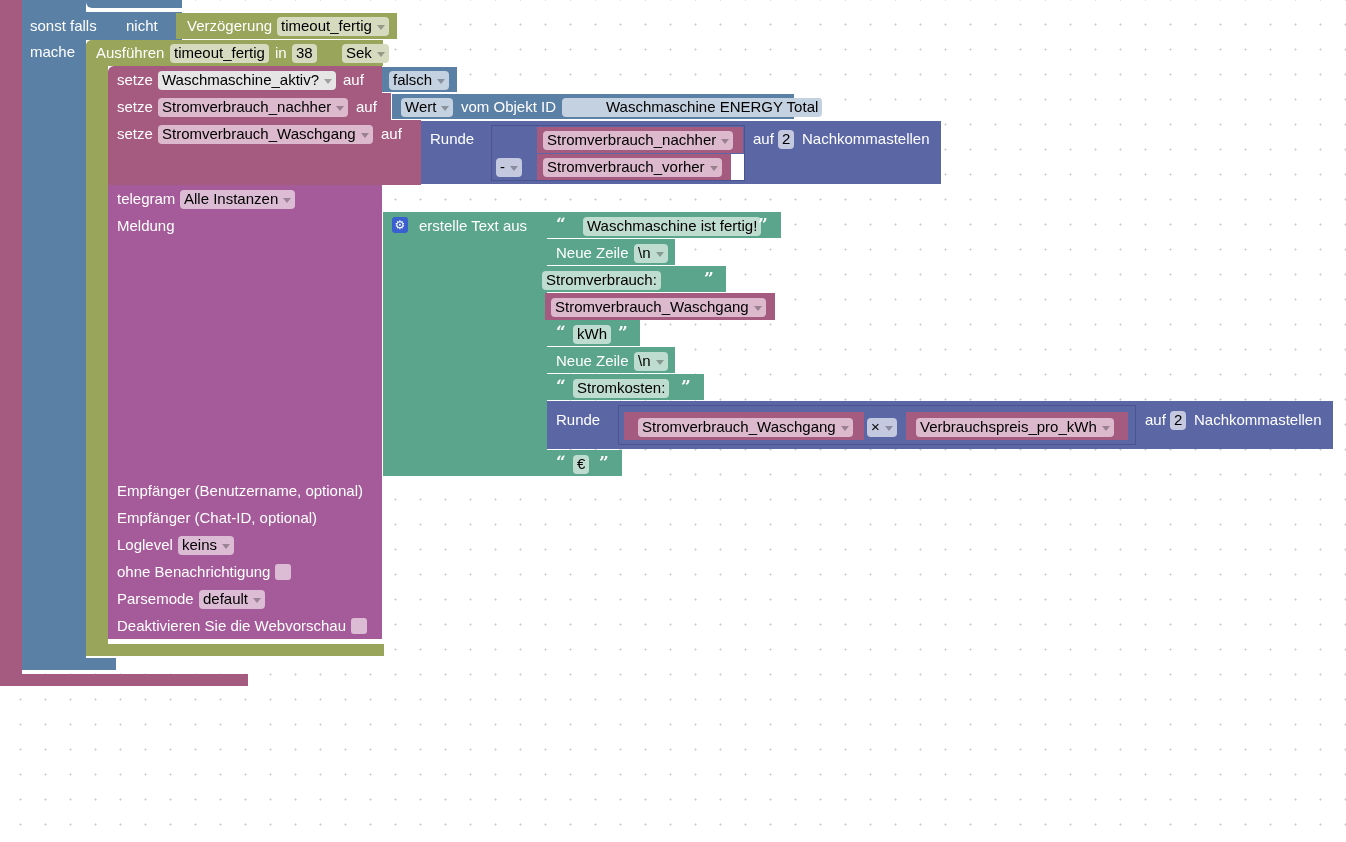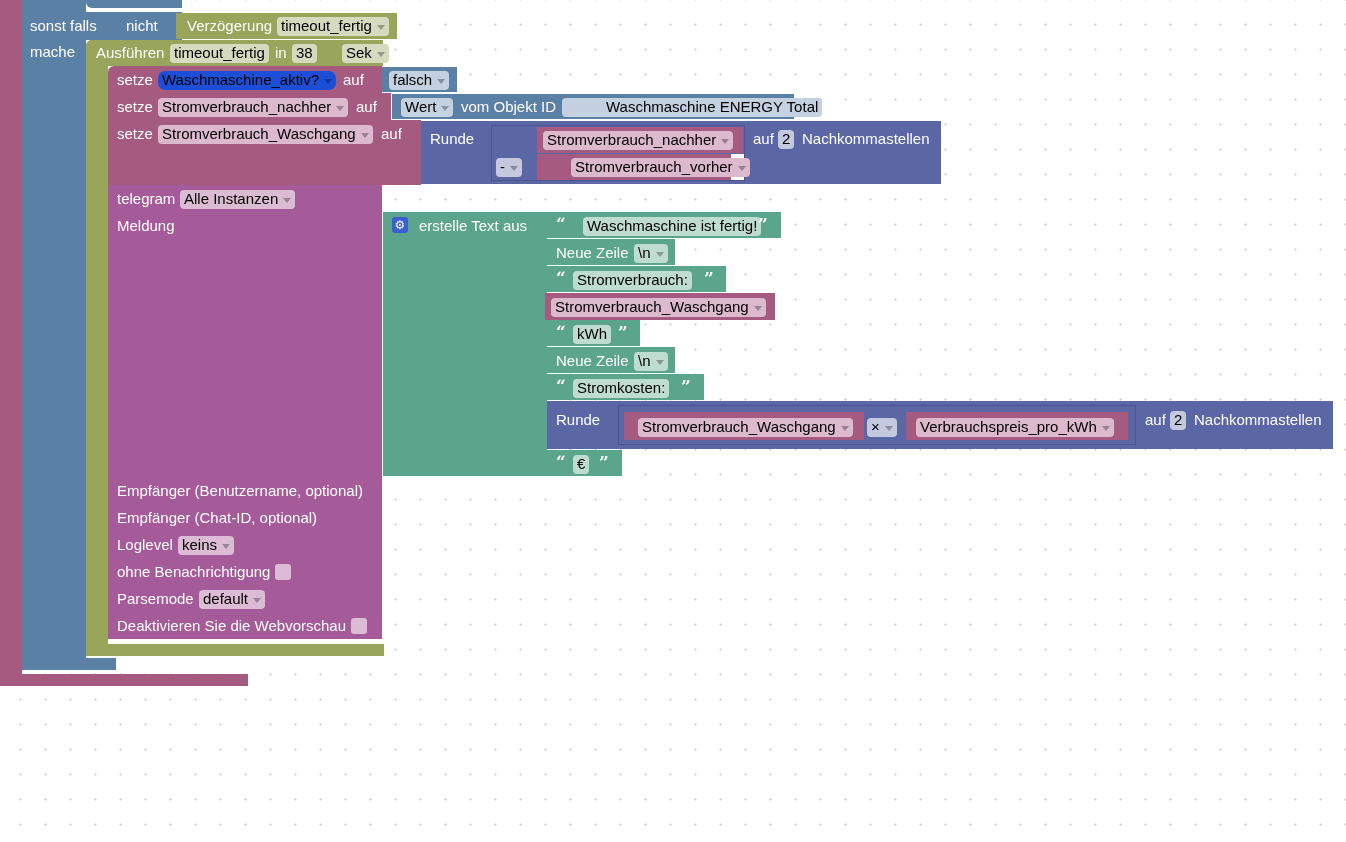--- a/index.html
+++ b/index.html
@@ -36,21 +36,21 @@
 <div class="blk" style="left:86px;top:40px;width:297px;height:26px;background:#98a55b;border-radius:6px 0 0 0;"></div>
 <div class="blk" style="left:86px;top:644px;width:298px;height:12px;background:#98a55b;"></div>
 <span class="t" style="left:96px;top:44px;">Ausführen</span>
 <span class="f" style="left:170px;top:44px;background:#d6dbbf;">timeout_fertig</span>
 <span class="t" style="left:275px;top:44px;">in</span>
 <span class="f" style="left:292px;top:44px;background:#d6dbbf;">38</span>
 <span class="f dd" style="left:342px;top:44px;background:#d6dbbf;">Sek</span>
 
 <div class="blk" style="left:108px;top:66px;width:274px;height:27px;background:#a55b80;border-radius:6px 0 0 0;"></div>
 <span class="t" style="left:117px;top:71px;">setze</span>
-<span class="f dd" style="left:158px;top:71px;background:#1d4ed8;border-radius:7px;">Waschmaschine_aktiv?</span>
+<span class="f dd" style="left:158px;top:71px;background:#e5e5e5;">Waschmaschine_aktiv?</span>
 <span class="t" style="left:343px;top:71px;">auf</span>
 <div class="blk" style="left:382px;top:67px;width:75px;height:25px;background:#5b80a5;"></div>
 <span class="f dd" style="left:389px;top:71px;background:#c4d1e0;">falsch</span>
 
 <div class="blk" style="left:108px;top:93px;width:283px;height:27px;background:#a55b80;"></div>
 <span class="t" style="left:117px;top:98px;">setze</span>
 <span class="f dd" style="left:158px;top:98px;background:#dcb9cc;">Stromverbrauch_nachher</span>
 <span class="t" style="left:356px;top:98px;">auf</span>
 <div class="blk" style="left:392px;top:94px;width:402px;height:25px;background:#5b80a5;"></div>
 <span class="f dd" style="left:401px;top:98px;background:#c4d1e0;">Wert</span>
@@ -63,21 +63,21 @@
 <span class="t" style="left:381px;top:125px;">auf</span>
 
 <div class="blk" style="left:421px;top:121px;width:520px;height:63px;background:#5b67a5;"></div>
 <span class="t" style="left:430px;top:130px;">Runde</span>
 <div class="blk" style="left:491px;top:125px;width:254px;height:56px;background:#5b67a5;border:1px solid #4a5490;"></div>
 <div class="blk" style="left:537px;top:127px;width:206px;height:26px;background:#a55b80;"></div>
 <span class="f dd" style="left:543px;top:131px;background:#dcb9cc;">Stromverbrauch_nachher</span>
 <span class="f dd" style="left:496px;top:158px;background:#c5c9e0;">-</span>
 <div class="blk" style="left:537px;top:154px;width:194px;height:26px;background:#a55b80;"></div>
 <div class="blk" style="left:731px;top:154px;width:13px;height:26px;background:#fff;"></div>
-<span class="f dd" style="left:543px;top:158px;background:#dcb9cc;margin-left:28px;">Stromverbrauch_vorher</span>
+<span class="f dd" style="left:543px;top:158px;background:#dcb9cc;">Stromverbrauch_vorher</span>
 <span class="t" style="left:753px;top:130px;">auf</span>
 <span class="f" style="left:778px;top:130px;background:#c5c9e0;">2</span>
 <span class="t" style="left:802px;top:130px;">Nachkommastellen</span>
 
 <div class="blk" style="left:108px;top:185px;width:274px;height:454px;background:#a55b99;"></div>
 <span class="t" style="left:117px;top:190px;">telegram</span>
 <span class="f dd" style="left:180px;top:190px;background:#dcbcd4;">Alle Instanzen</span>
 <span class="t" style="left:117px;top:217px;">Meldung</span>
 <span class="t" style="left:117px;top:482px;">Empfänger (Benutzername, optional)</span>
 <span class="t" style="left:117px;top:509px;">Empfänger (Chat-ID, optional)</span>
@@ -98,21 +98,21 @@
 <span class="q" style="left:556px;top:215px;">“</span>
 <span class="f" style="left:573px;top:217px;background:#bfdcd1;margin-left:10px;">Waschmaschine ist fertig!</span>
 <span class="q" style="left:758px;top:215px;">”</span>
 
 <div class="blk" style="left:547px;top:239px;width:128px;height:26px;background:#5ba58c;"></div>
 <span class="t" style="left:556px;top:244px;">Neue Zeile</span>
 <span class="f dd" style="left:634px;top:244px;background:#bfdcd1;">\n</span>
 
 <div class="blk" style="left:547px;top:266px;width:179px;height:26px;background:#5ba58c;"></div>
 <span class="q" style="left:556px;top:269px;">“</span>
-<span class="f" style="left:573px;top:271px;background:#bfdcd1;">Stromverbrauch: </span>
+<span class="f" style="left:542px;top:271px;background:#bfdcd1;">Stromverbrauch: </span>
 <span class="q" style="left:704px;top:269px;">”</span>
 
 <div class="blk" style="left:545px;top:293px;width:230px;height:27px;background:#a55b80;"></div>
 <span class="f dd" style="left:551px;top:298px;background:#dcb9cc;">Stromverbrauch_Waschgang</span>
 
 <div class="blk" style="left:547px;top:320px;width:93px;height:26px;background:#5ba58c;"></div>
 <span class="q" style="left:556px;top:323px;">“</span>
 <span class="f" style="left:573px;top:325px;background:#bfdcd1;">kWh</span>
 <span class="q" style="left:618px;top:323px;">”</span>
 

